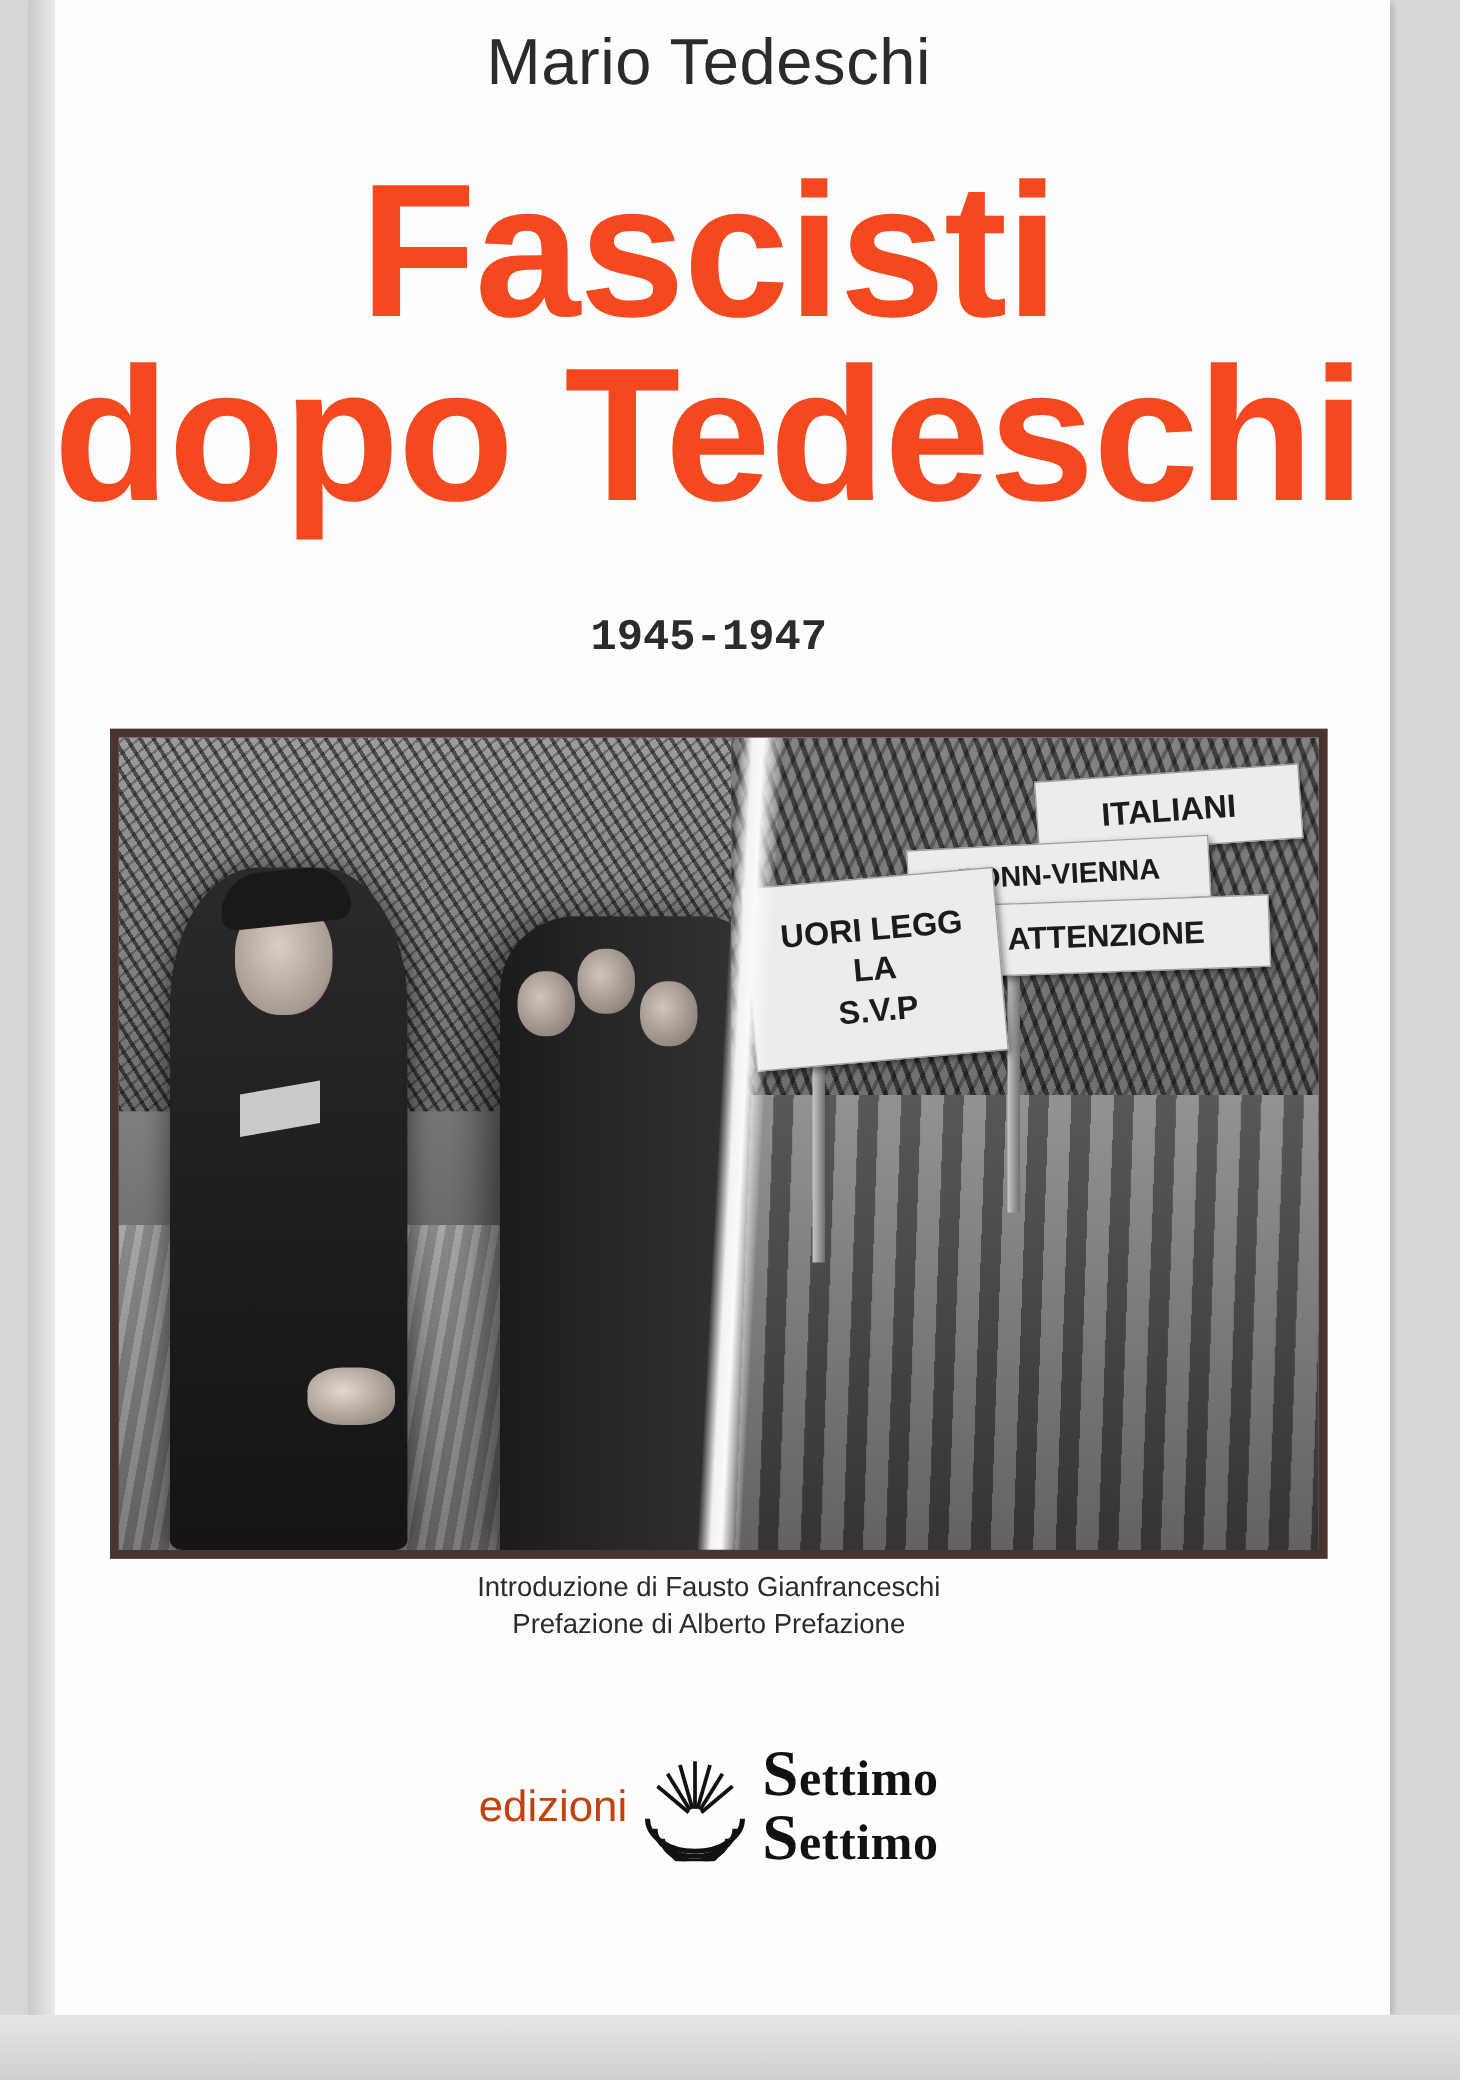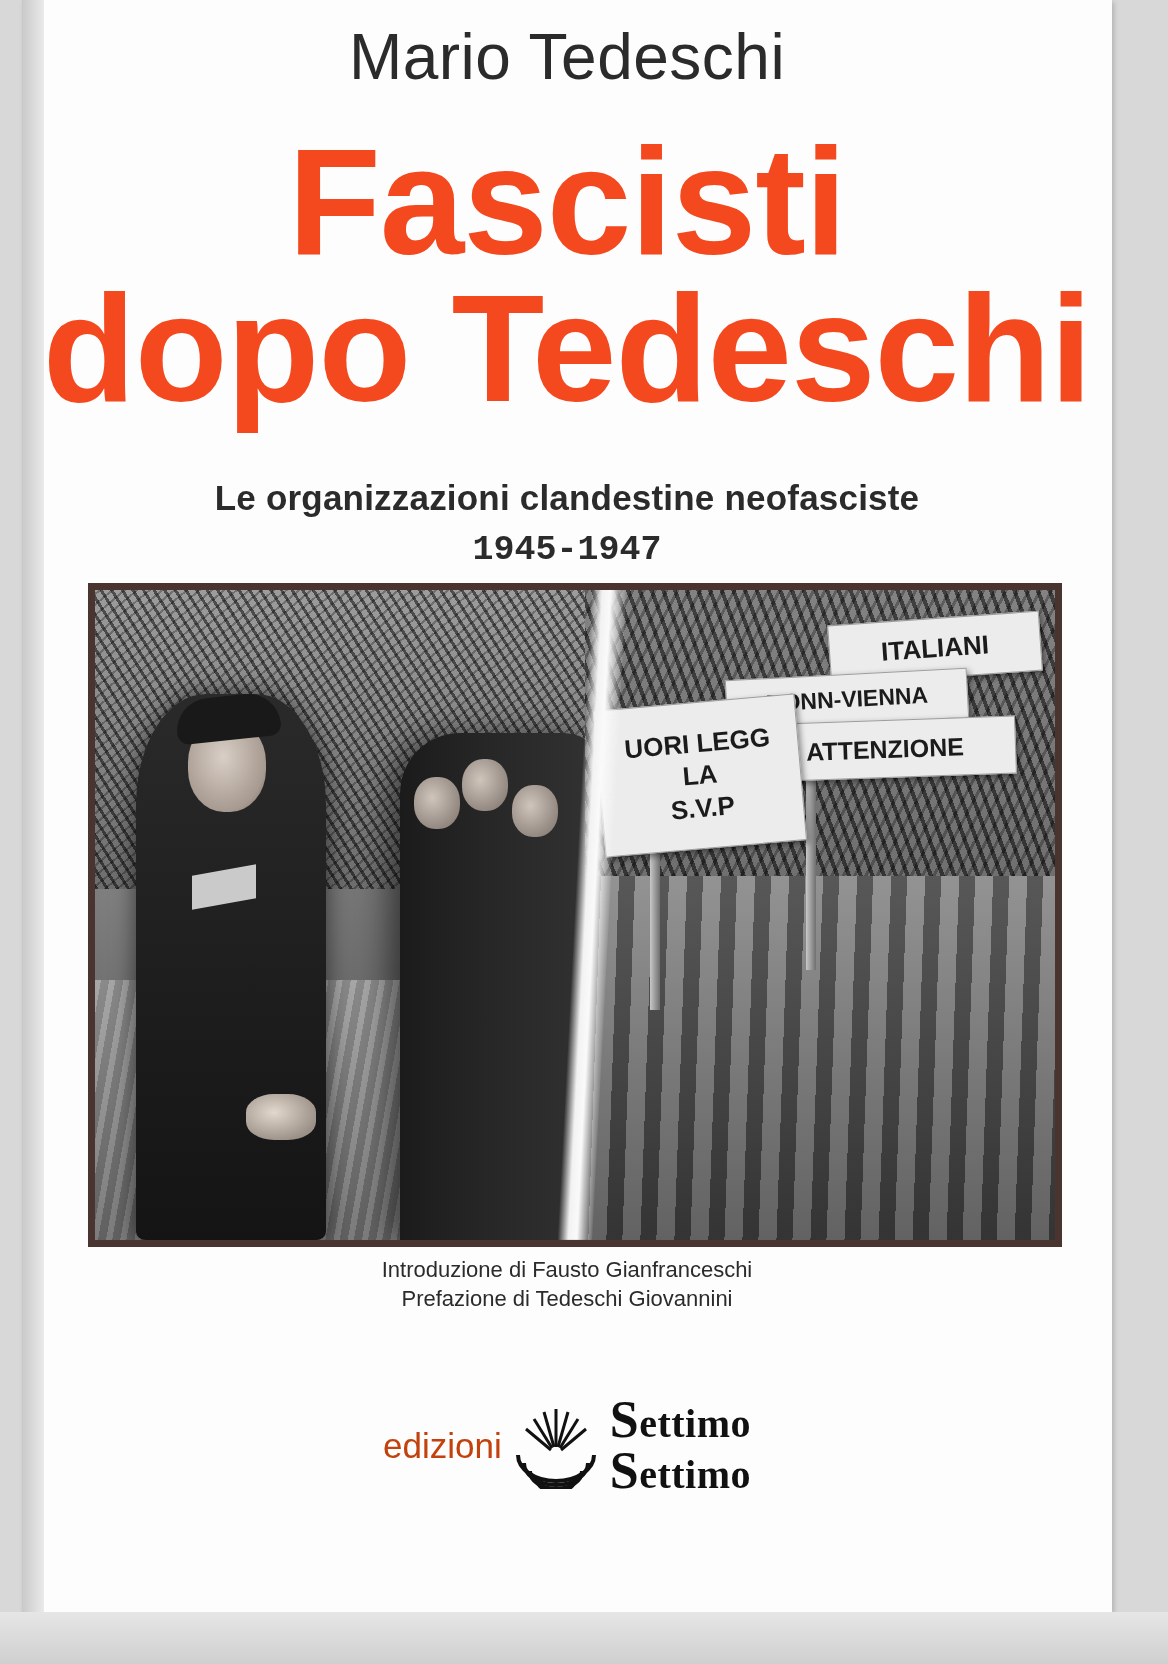--- a/index.html
+++ b/index.html
@@ -50,21 +50,21 @@
     height: 52px;
     background: linear-gradient(to bottom, #e6e6e6, #cfcfcf);
   }
 
   .author {
     position: absolute;
     left: 0;
     top: 20px;
     width: 1090px;
     text-align: center;
-    font-size: 64px;
+    font-size: 52px;
     letter-spacing: 0.5px;
     color: #2b2b2b;
     font-weight: 400;
   }
 
   .title-block {
     position: absolute;
     left: 0;
     top: 100px;
     width: 1090px;
@@ -334,21 +334,20 @@
     <div id="spine"></div>
 
     <div class="author">Mario Tedeschi</div>
 
     <div class="title-block">
       <div class="title-line title-line-1">Fascisti</div>
       <div class="title-line title-line-2">dopo Tedeschi</div>
     </div>
 
     <div class="subtitle-block">
-      <div class="subtitle-1">Le organizzazioni clandestine neofasciste</div>
       <div class="subtitle-2">1945-1947</div>
     </div>
 
     <div id="photo-frame">
       <div id="photo">
 
         <div class="ph-left">
           <div class="foliage"></div>
           <div class="road"></div>
           <div class="soldier">
@@ -378,21 +377,21 @@
             <span>S.V.P</span>
           </div>
         </div>
 
         <div class="seam"></div>
       </div>
     </div>
 
     <div class="credits">
       <div>Introduzione di Fausto Gianfranceschi</div>
-      <div>Prefazione di Tedeschi Giovannini</div>
+      <div>Prefazione di Alberto Prefazione</div>
     </div>
 
     <div id="publisher">
       <div id="edizioni-word">edizioni</div>
       <div id="logo-mark">
         <svg width="92" height="86" viewBox="0 0 92 86">
           <g fill="none" stroke="#111" stroke-width="3">
             <path d="M46 6 L46 44"></path>
             <path d="M34 9 L44 44"></path>
             <path d="M58 9 L48 44"></path>

